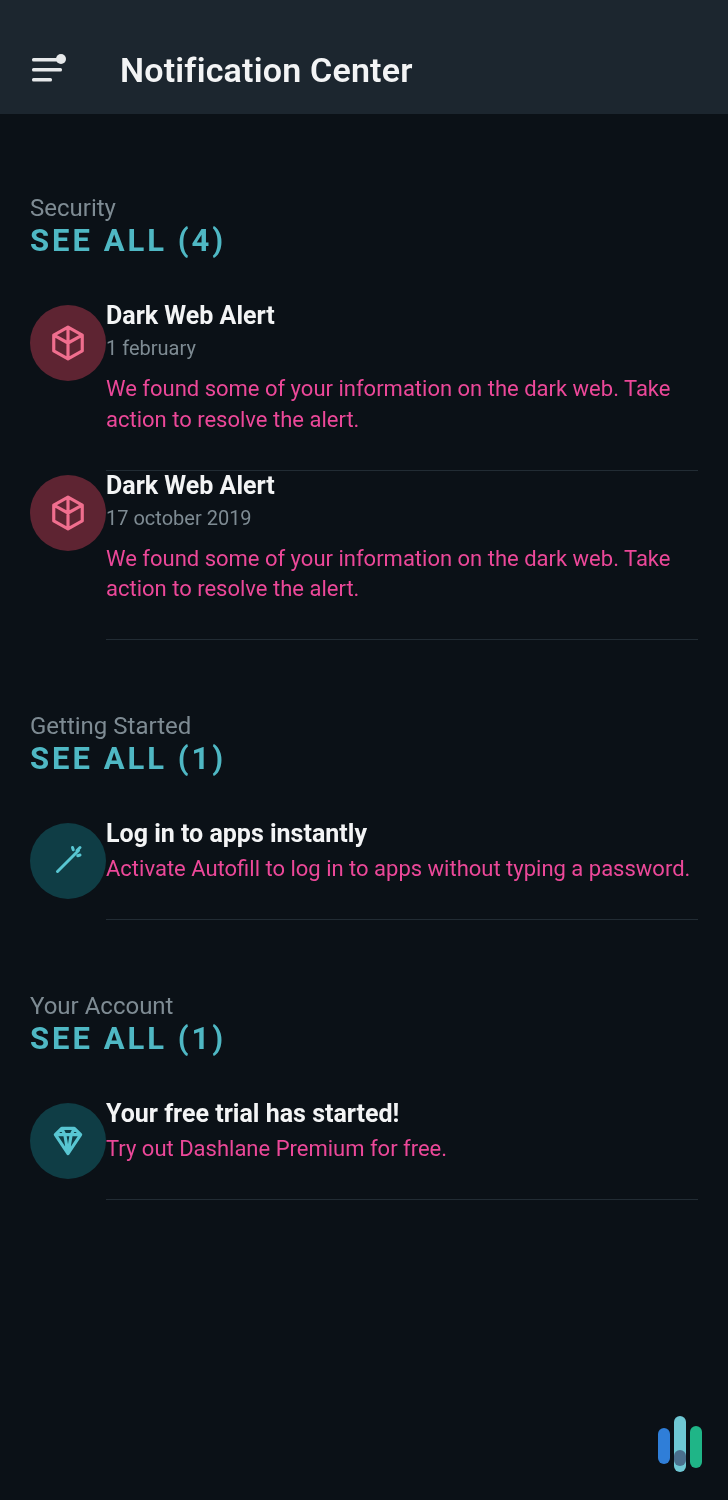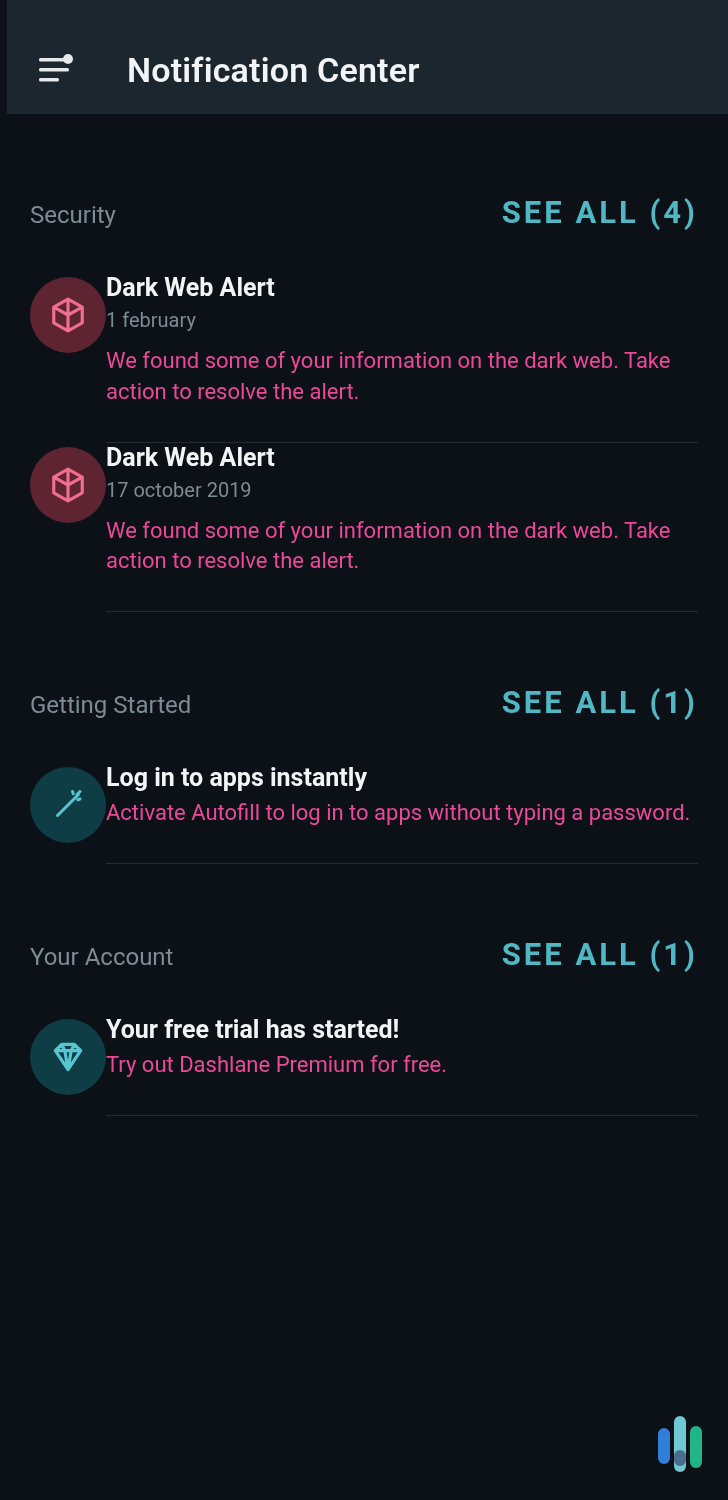--- a/index.html
+++ b/index.html
@@ -11,21 +11,20 @@
     color: #fff;
     overflow: hidden;
     position: relative;
   }
   .topbar {
     background: #1c262f;
     height: 114px;
     display: flex;
     align-items: flex-end;
     padding: 0 28px 24px 28px;
-    margin-left: 7px;
   }
   .menu-btn {
     position: relative;
     width: 40px;
     height: 40px;
     display: flex;
     align-items: center;
     justify-content: center;
     margin-right: 52px;
     cursor: pointer;
@@ -49,20 +48,21 @@
   .content {
     padding: 0 30px;
   }
   .section { margin-top: 72px; }
   .section:first-of-type { margin-top: 80px; }
   .section-header {
     display: flex;
     justify-content: space-between;
     align-items: baseline;
     margin-bottom: 42px;
+    flex-direction: column;
   }
   .section-title {
     font-size: 24px;
     color: #7e8b93;
     font-weight: 400;
   }
   .see-all {
     font-size: 31px;
     font-weight: 700;
     color: #4fb8c4;

